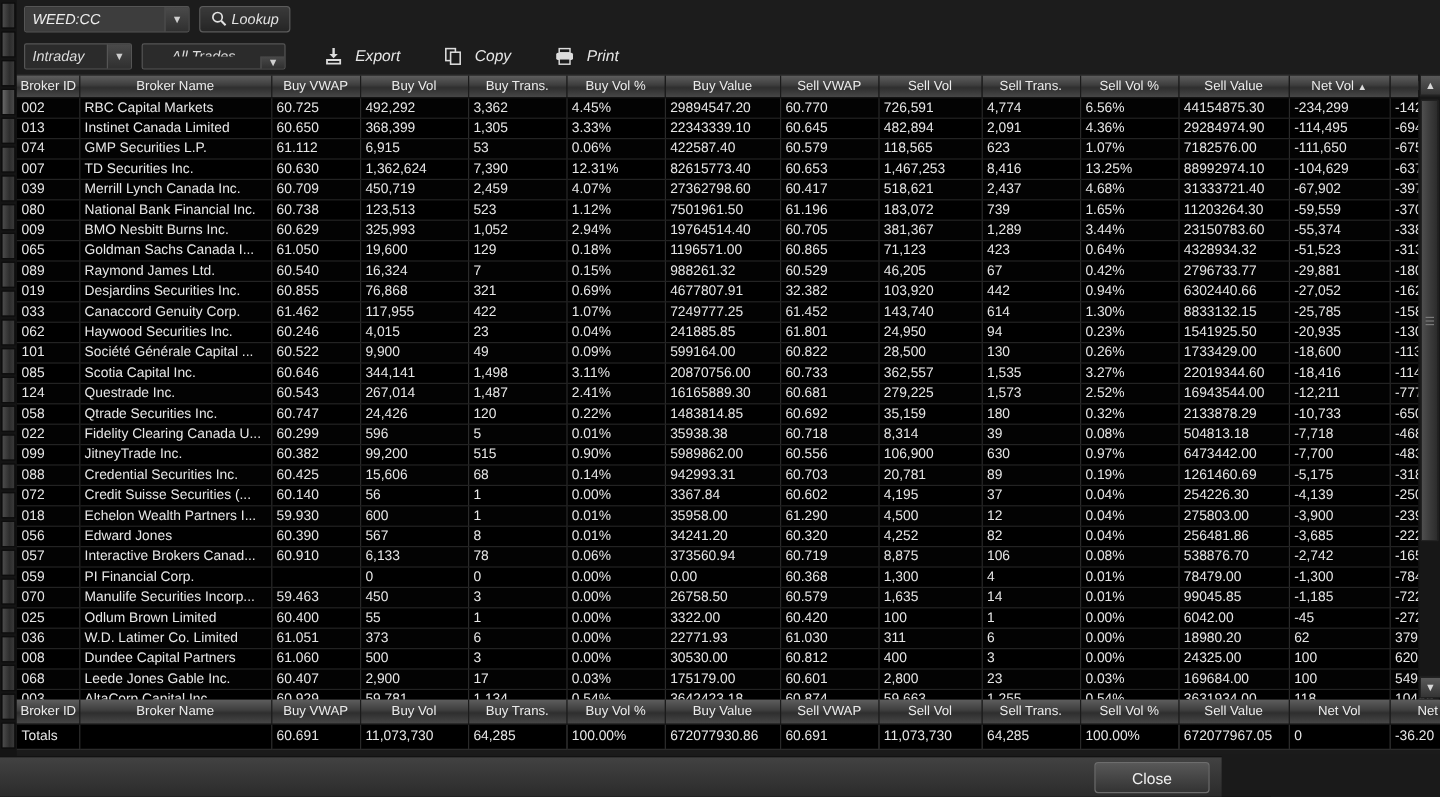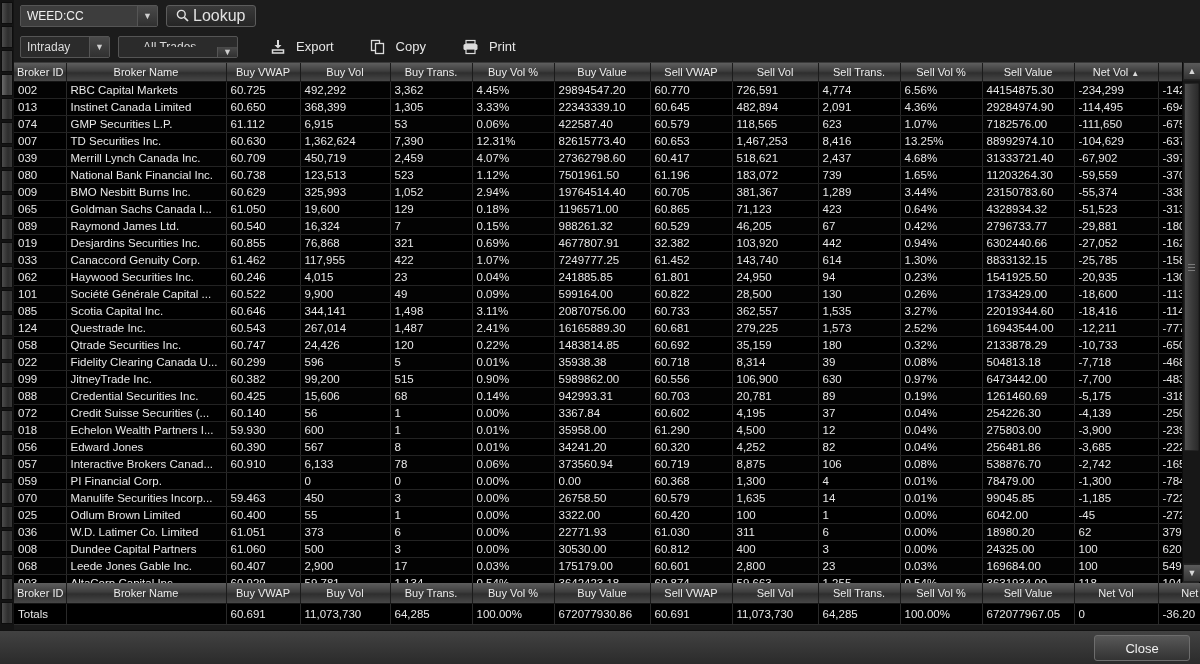--- a/index.html
+++ b/index.html
@@ -22,21 +22,21 @@
     background: linear-gradient(to right, #4d4d4d, #2d2d2d 60%, #3a3a3a);
     border: 1px solid #0d0d0d; border-radius: 1px;
   }
   .rail-tab.on { background: linear-gradient(to right, #6a6a6a, #3a3a3a 60%, #4a4a4a); }
 
   
   .toolbar {
     position: absolute; left: 14px; top: 0; width: 1186px; height: 62px;
     background: #1c1c1c;
   }
-  .tb-row { display: flex; align-items: center; height: 31px; padding-left: 6px; }
+  .tb-row { display: flex; align-items: center; height: 31px; padding-left: 6px; font-style: italic; }
 
   .combo {
     position: relative; display: inline-flex; align-items: center;
     height: 22px; background: #2b2b2b;
     border: 1px solid #555; border-radius: 2px;
     color: #dcdcdc; font-size: 12px;
   }
   .combo .cval {
     padding: 0 6px; white-space: nowrap; overflow: hidden;
     line-height: 20px;
@@ -54,21 +54,21 @@
   #period-combo { width: 90px; margin-right: 8px; }
   #period-combo .cval { width: 68px; }
   #trades-combo { width: 120px; flex-direction: column; }
   #trades-combo .cval { width: 82px; }
 
   .btn-lookup {
     display: inline-flex; align-items: center; gap: 4px;
     height: 22px; padding: 0 9px; margin-left: 8px;
     background: linear-gradient(to bottom, #3a3a3a, #252525);
     border: 1px solid #5c5c5c; border-radius: 3px;
-    color: #e2e2e2; font-size: 16px;
+    color: #e2e2e2; font-size: 12px;
   }
   .tb-action {
     display: inline-flex; align-items: center; gap: 10px;
     color: #e6e6e6; font-size: 13px;
     margin-left: 28px; height: 24px; padding: 0 4px;
   }
   .tb-action:first-of-type { margin-left: 34px; }
   .ico { display: inline-block; line-height: 0; }
 
   
@@ -146,21 +146,21 @@
   }
   .totals table { width: 1168px; }
   .totals thead th { height: 20px; }
   .totals tbody td {
     height: 20px; line-height: 20px; background: #000000;
     border-bottom: 1px solid #2c2c2c;
   }
 
   
   .footer {
-    position: absolute; left: 0; bottom: 0; width: 1200px; height: 34px;
+    position: absolute; left: 0; bottom: 0; width: 1018px; height: 34px;
     background: linear-gradient(to bottom, #424242, #2b2b2b);
     border-top: 1px solid #121212;
   }
   .btn-close {
     position: absolute; right: 10px; top: 4px;
     width: 96px; height: 26px;
     background: linear-gradient(to bottom, #585858, #333);
     border: 1px solid #6d6d6d; border-radius: 3px;
     color: #f0f0f0; font-size: 13px;
     display: flex; align-items: center; justify-content: center;

